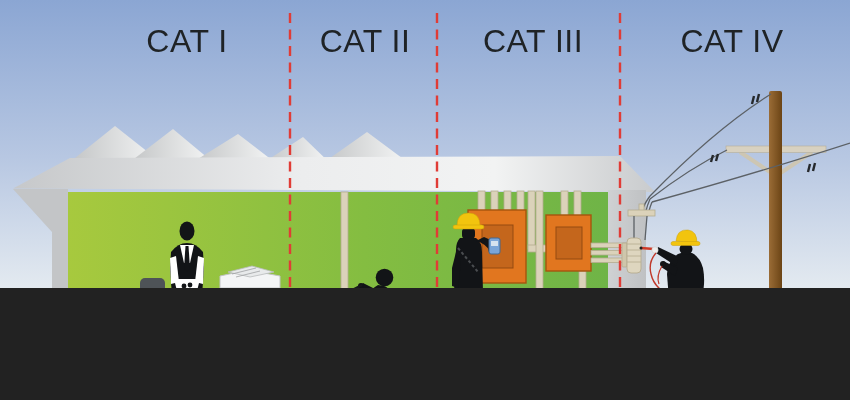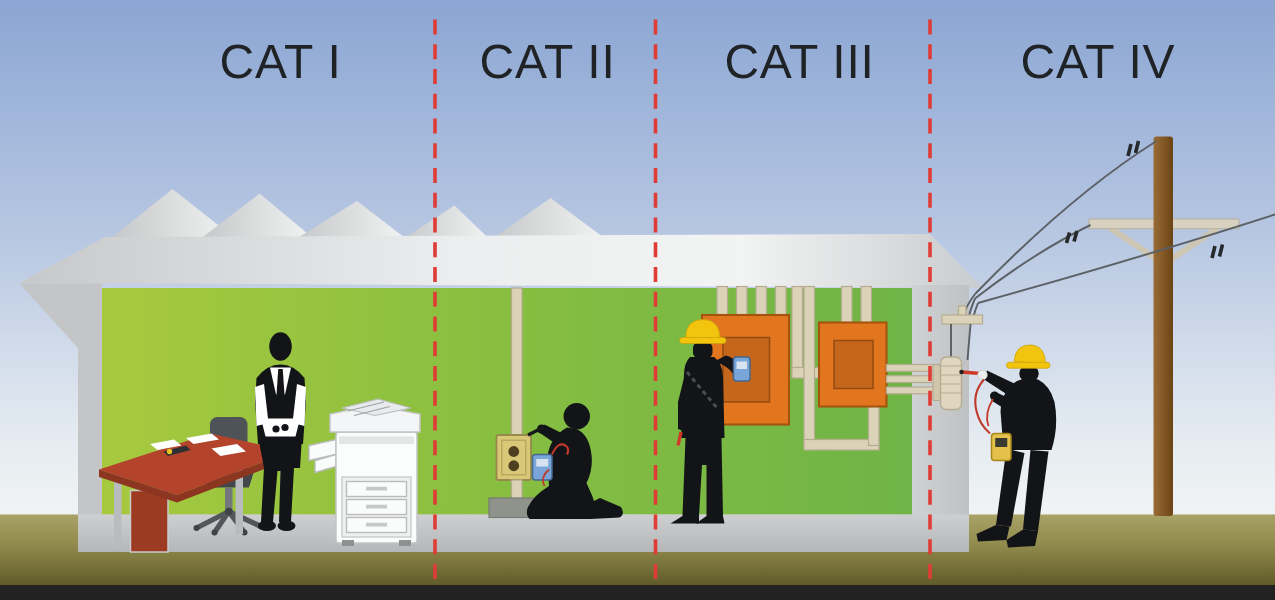--- a/index.html
+++ b/index.html
@@ -1,16 +1,16 @@
 <!DOCTYPE html>
 <html style="--sky_top: #8ba6d3; --sky_horizon: #f1f4f5; --ground_top: #a9a267; --ground_bottom: #4e491c; --divider_red: #e03c36; --label_text: #1f2326; --wall_green_left: #a7c93e; --wall_green_right: #6fb447; --building_gray: #c9cbcd; --panel_orange: #e1761f; --panel_inner_orange: #c4661c; --conduit_beige: #dbd2ba; --outlet_tan: #d9c878; --desk_red: #b4432b; --desk_front: #9c3a22; --hard_hat_yellow: #f2c40e; --meter_blue: #7aa5d8; --meter_yellow: #e3c14b; --pole_brown: #8a5a2b; --silhouette_black: #121417; --wire_gray: #5c6166; --probe_red: #c0392b;"><head>
 <meta charset="utf-8">
 <style>
   html,body{margin:0;padding:0;background:#222;}
-  #stage{width:850px;height:390px;position:relative;overflow:hidden;margin:0 auto;
+  #stage{width:850px;height:288px;position:relative;overflow:hidden;margin:0 auto;
          font-family:"Liberation Sans",sans-serif;}
   svg{display:block;width:850px;height:400px;}
   .c-black{fill:var(--silhouette_black,#121417);}
   .c-panel{fill:var(--panel_orange,#e1761f);stroke:#a5540e;stroke-width:1.4;}
   .c-panel-inner{fill:var(--panel_inner_orange,#c4661c);stroke:#954a10;stroke-width:1;}
   .c-conduit{fill:var(--conduit_beige,#dbd2ba);stroke:#b5ac90;stroke-width:.8;}
   .c-desk{fill:var(--desk_red,#b4432b);}
   .c-hat{fill:var(--hard_hat_yellow,#f2c40e);stroke:#caa10a;stroke-width:.5;}
   .c-meter-blue{fill:var(--meter_blue,#7aa5d8);stroke:#44688f;stroke-width:1;}
   .c-wire{stroke:var(--wire_gray,#5c6166);stroke-width:1.3;fill:none;}

